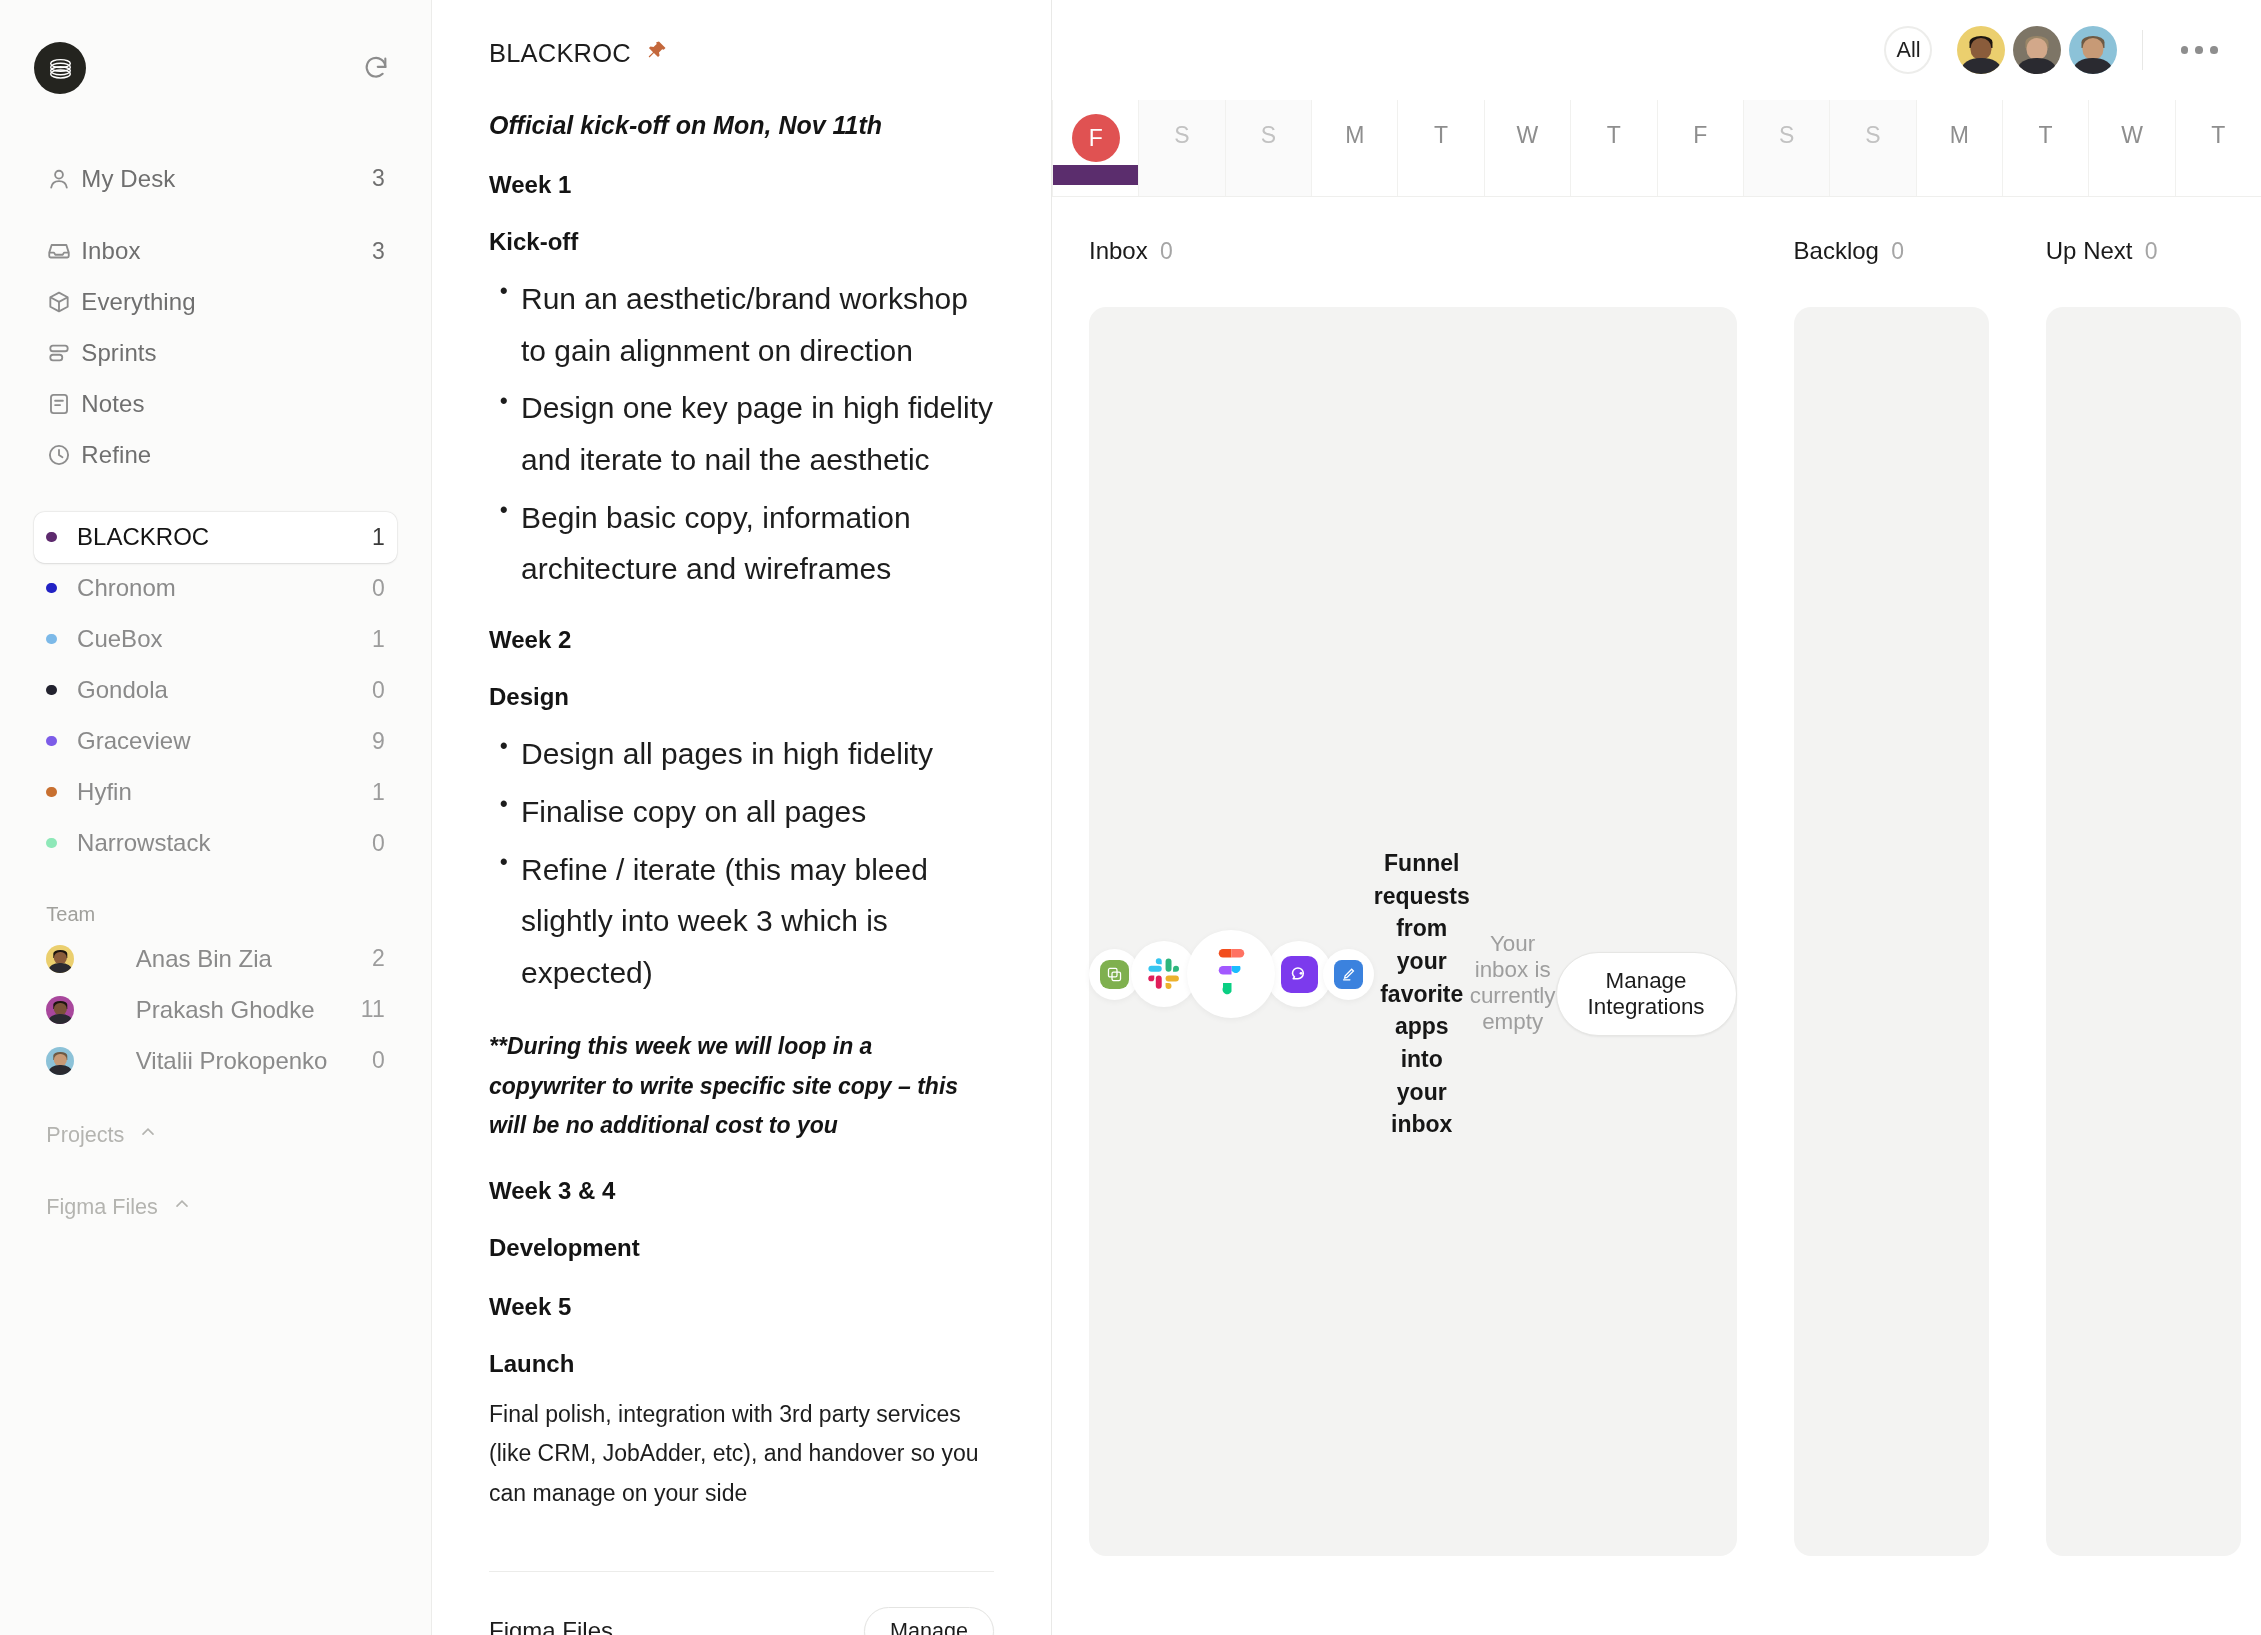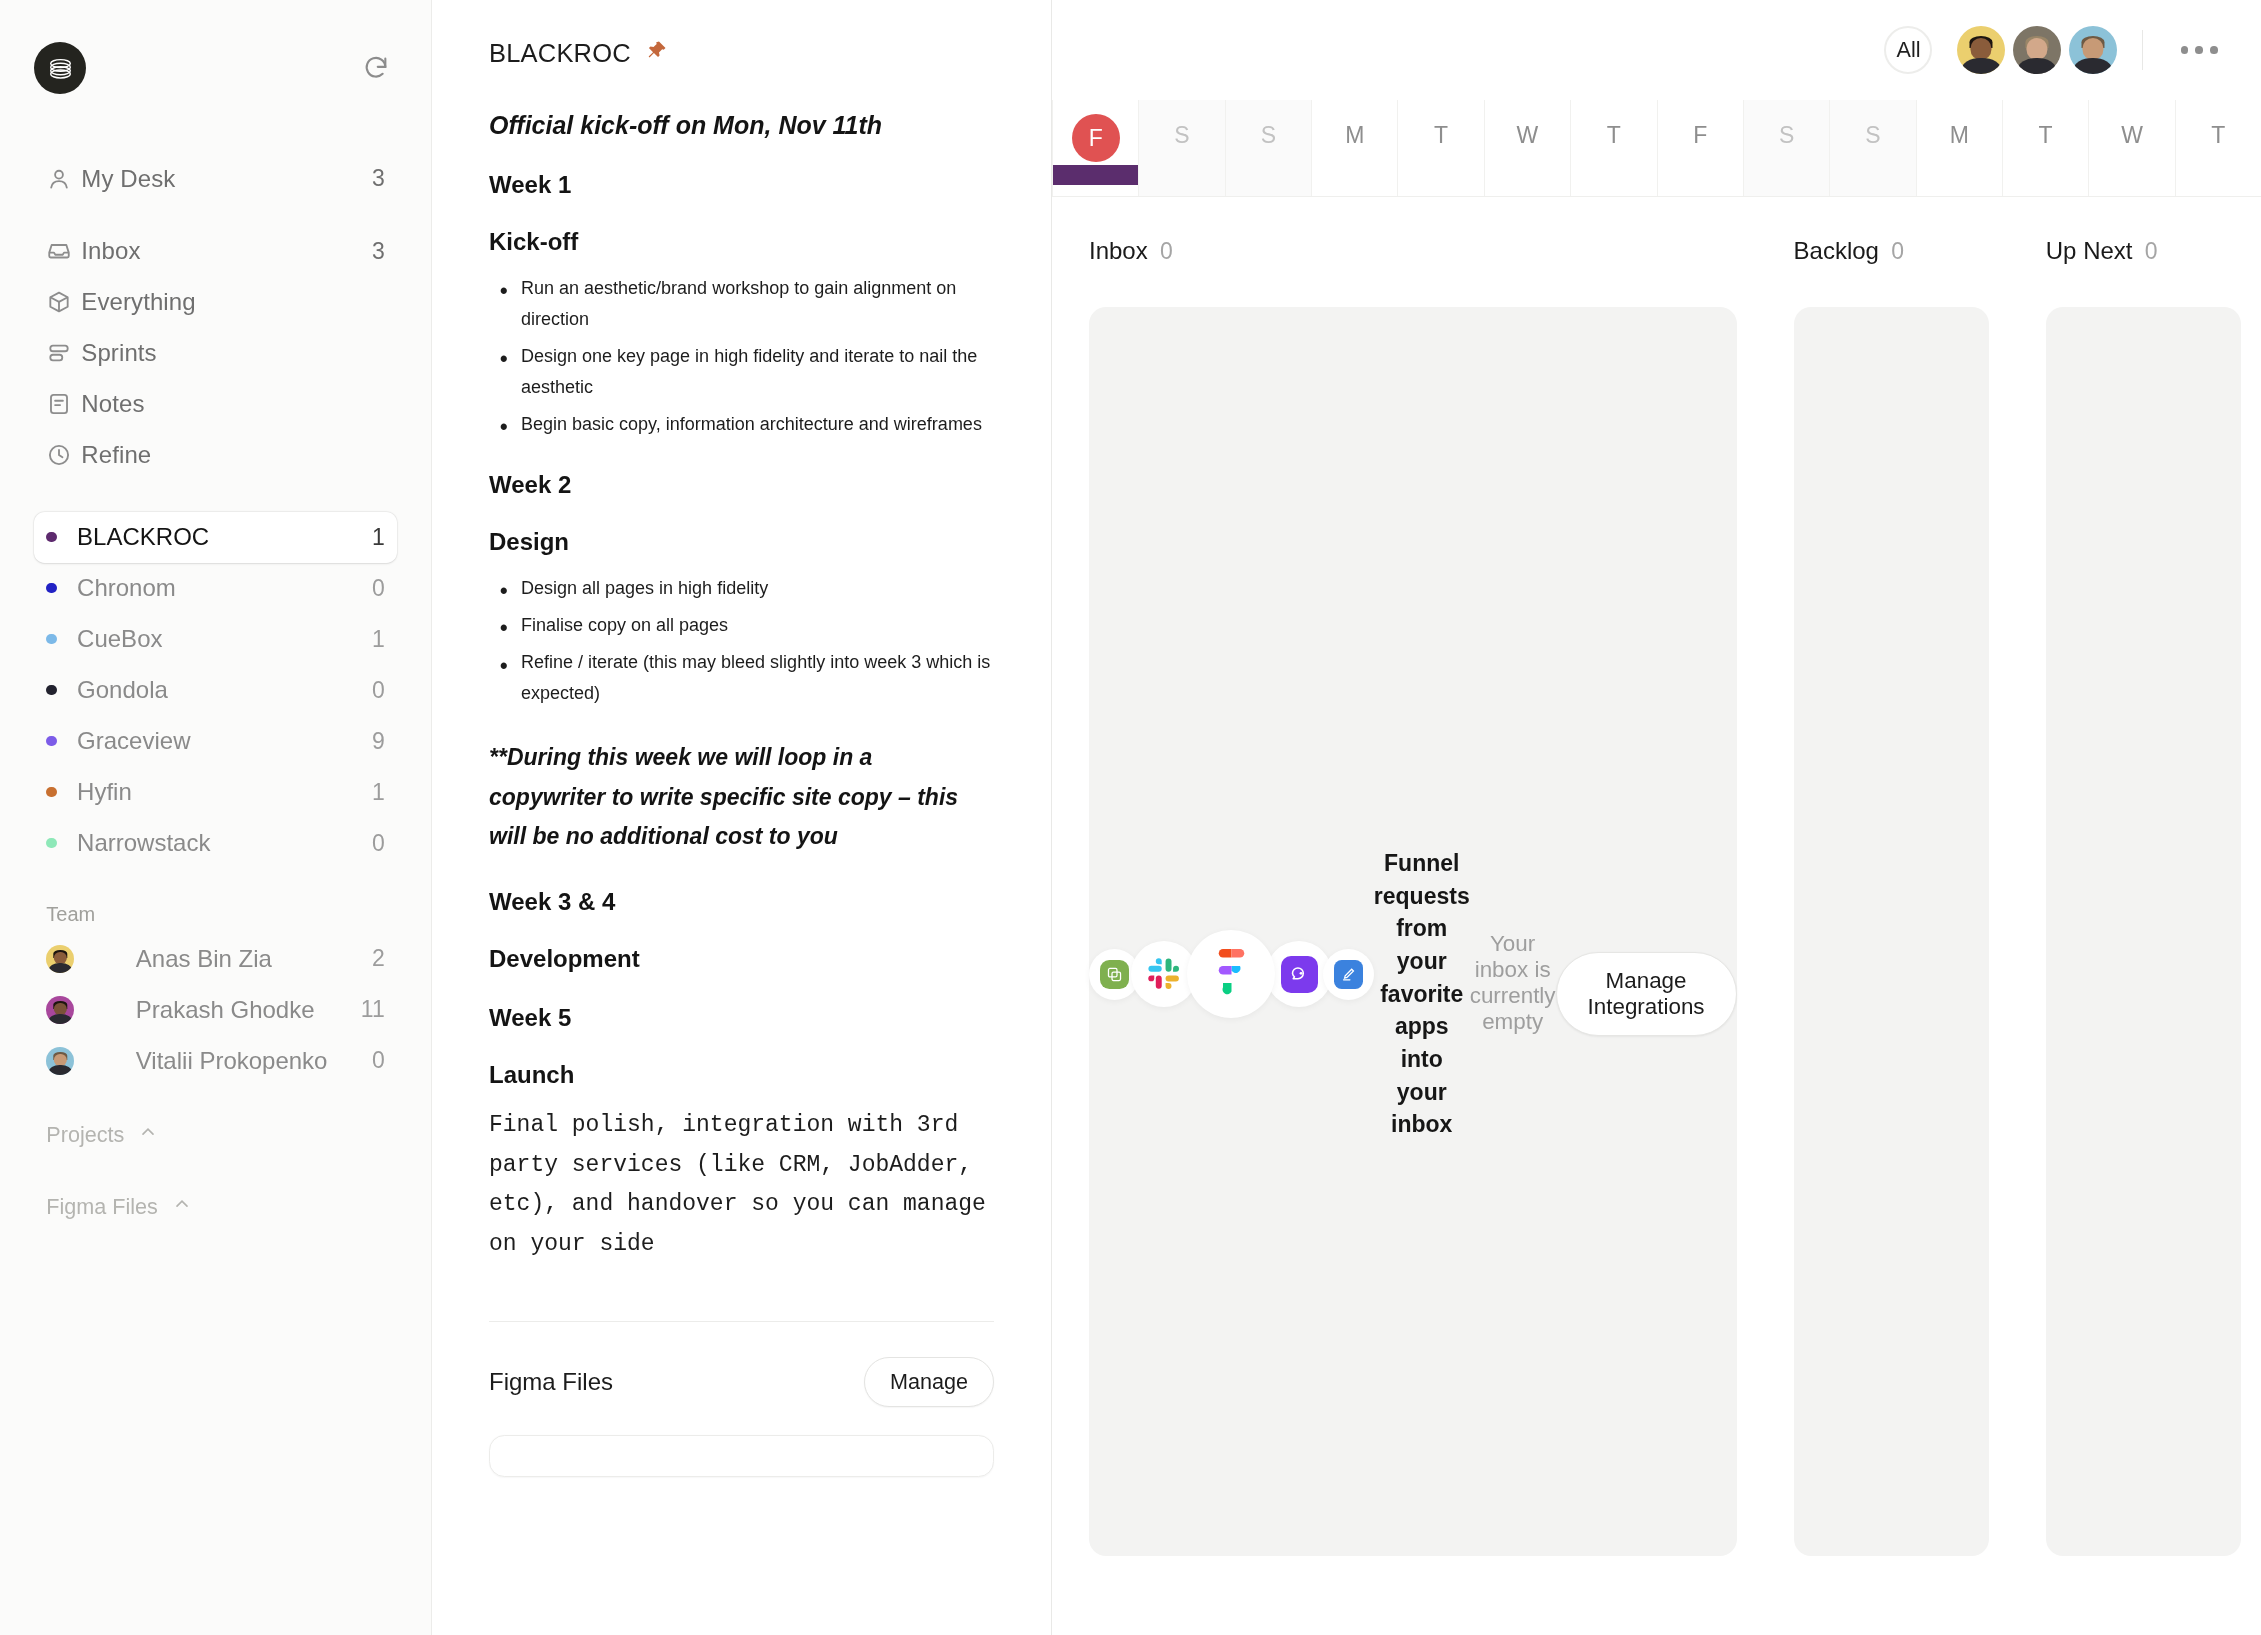--- a/index.html
+++ b/index.html
@@ -87,27 +87,27 @@
   .doc-title { display:flex; align-items:center; gap:14px; font-size:25.5px; color:#1c1c1c; letter-spacing:0.2px; }
   .pin { font-size:23px; }
 
   .doc-body { margin-top:43px; }
   .kick { font-size:25px; font-style:italic; font-weight:700; color:#141414; margin-bottom:31px; }
   .h-wk { font-size:24px; font-weight:700; color:#141414; margin:31px 0 0 0; }
   .h-sub { font-size:24px; font-weight:700; color:#141414; margin:29px 0 17px 0; }
   ul.bul { list-style:none; margin:0 0 6.2px 0; }
   ul.bul li {
     position:relative; padding-left:32px; margin-bottom:6.2px;
-    font-size:18px; line-height:1.72; color:#1d1d1d;
+    font-size:30px; line-height:1.72; color:#1d1d1d;
   }
   ul.bul li::before {
     content:"•"; position:absolute; left:10.8px; top:-0.8px; font-size:23px; color:#1d1d1d;
   }
   .note { font-size:23px; font-style:italic; font-weight:700; line-height:1.72; color:#141414; margin:29px 0 0 0; }
-  .para { font-size:23px; line-height:1.72; color:#1d1d1d; margin-top:17px;font-family:Liberation Mono, monospace; }
+  .para { font-size:23px; line-height:1.72; color:#1d1d1d; margin-top:17px; }
 
   .doc-div { border-top:0.8px solid #ececea; margin:57px 0 0 0; }
   .figma-head { display:flex; align-items:center; justify-content:space-between; margin-top:35px; }
   .figma-head .ft { font-size:24px; color:#1c1c1c; }
   .manage-btn {
     font-size:21.6px; color:#1c1c1c; background:#fff;
     border:0.8px solid #e4e4e2; border-radius:770px;
     padding:10.8px 25px; cursor:pointer;
     box-shadow:0 0.8px 1.5px rgba(0,0,0,.05);
   }

